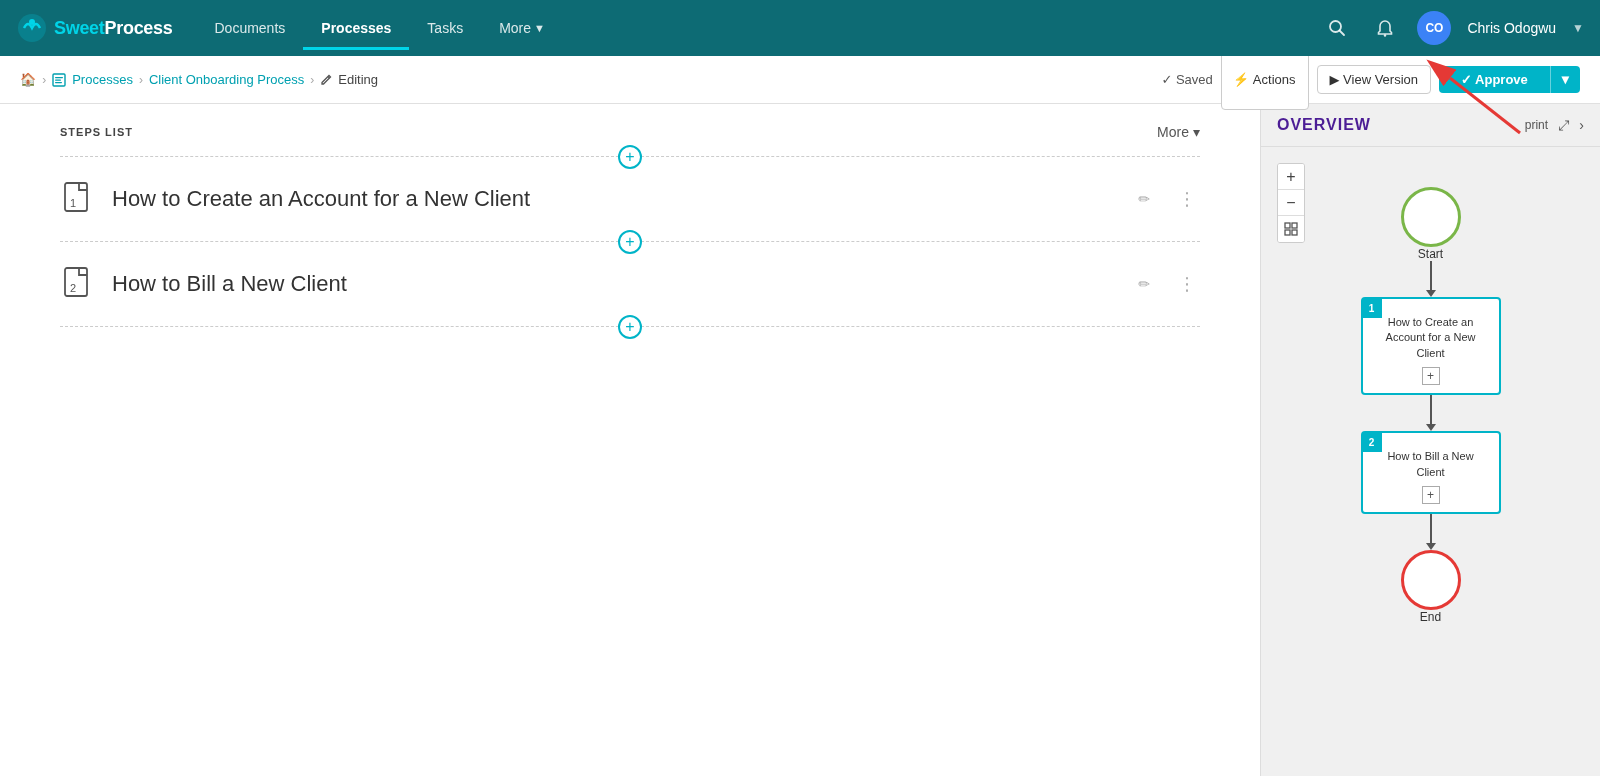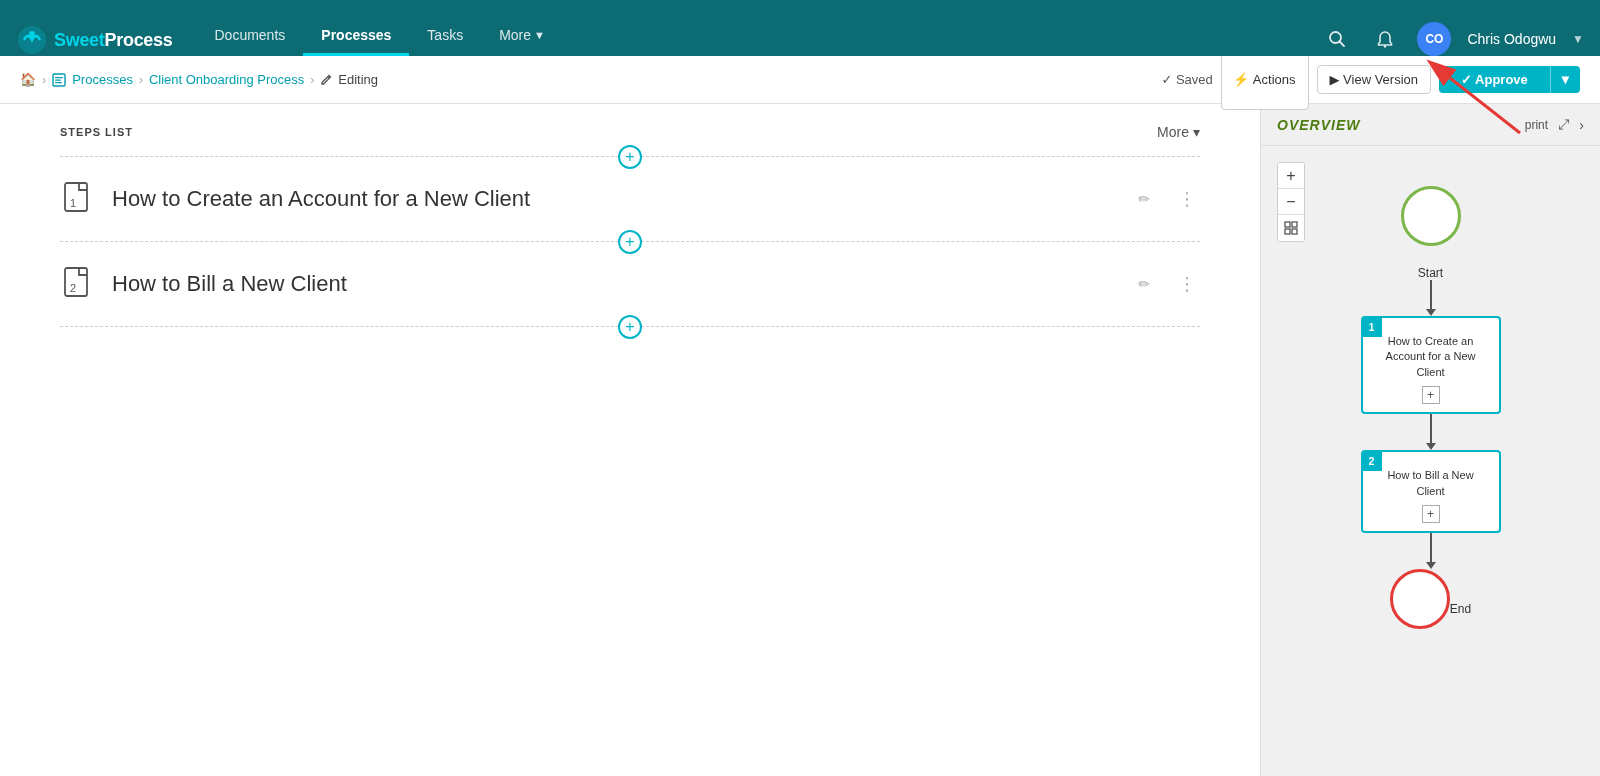--- a/index.html
+++ b/index.html
@@ -3,21 +3,21 @@
   <meta charset="utf-8">
   <style>
     * { box-sizing: border-box; margin: 0; padding: 0; }
     body { font-family: -apple-system, BlinkMacSystemFont, 'Segoe UI', Arial, sans-serif; background: #f5f5f5; }
 
     
     .topnav {
       background: #0d6b74;
       height: 56px;
       display: flex;
-      align-items: flex-end;
+      align-items: center;
       padding: 0 16px;
       position: relative;
       z-index: 10;
     }
     .topnav-logo {
       display: flex;
       align-items: center;
       margin-right: 24px;
     }
     .logo-icon {
@@ -302,26 +302,25 @@
     }
     .overview-header {
       display: flex;
       align-items: center;
       justify-content: space-between;
       padding: 12px 16px;
       background: #f0f0f0;
       border-bottom: 1px solid #ddd;
     }
     .overview-title {
-      font-size: 14px;
+      font-size: 16px;
       font-weight: 700;
       letter-spacing: 1px;
-      color: #4d7c0f;
+      color: #4c1d95;
       text-transform: uppercase;
-      font-style: italic;
     }
     .overview-controls {
       display: flex;
       align-items: center;
       gap: 10px;
     }
     .overview-print {
       font-size: 12px;
       color: #555;
       cursor: pointer;
@@ -399,21 +398,21 @@
       border: 3px solid #e53935;
       background: white;
       display: flex;
       align-items: center;
       justify-content: center;
     }
     .flow-node-label {
       font-size: 12px;
       color: #333;
       text-align: left;
-      margin-top: 20px;
+      margin-top: 0;
     }
     .flow-arrow {
       display: flex;
       flex-direction: column;
       align-items: center;
       height: 36px;
       position: relative;
     }
     .flow-arrow-line {
       width: 2px;
@@ -671,21 +670,21 @@
           <div class="flow-step-badge">2</div>
           <div style="padding-top:8px; font-size:11px; line-height:1.4;">How to Bill a New Client</div>
           <div class="flow-step-expand">+</div>
         </div>
 
         <div class="flow-arrow">
           <div class="flow-arrow-line"></div>
           <div class="flow-arrow-head"></div>
         </div>
 
-        <div style="display:flex;flex-direction:row;align-items:center;">
+        <div style="display:flex;flex-direction:column;align-items:center;">
           <div class="flow-node-end"></div>
           <div class="flow-node-label">End</div>
         </div>
       </div>
     </div>
   </div>
 </div>
 
 <div class="red-arrow">
   <svg width="120" height="80" viewBox="0 0 120 80">

